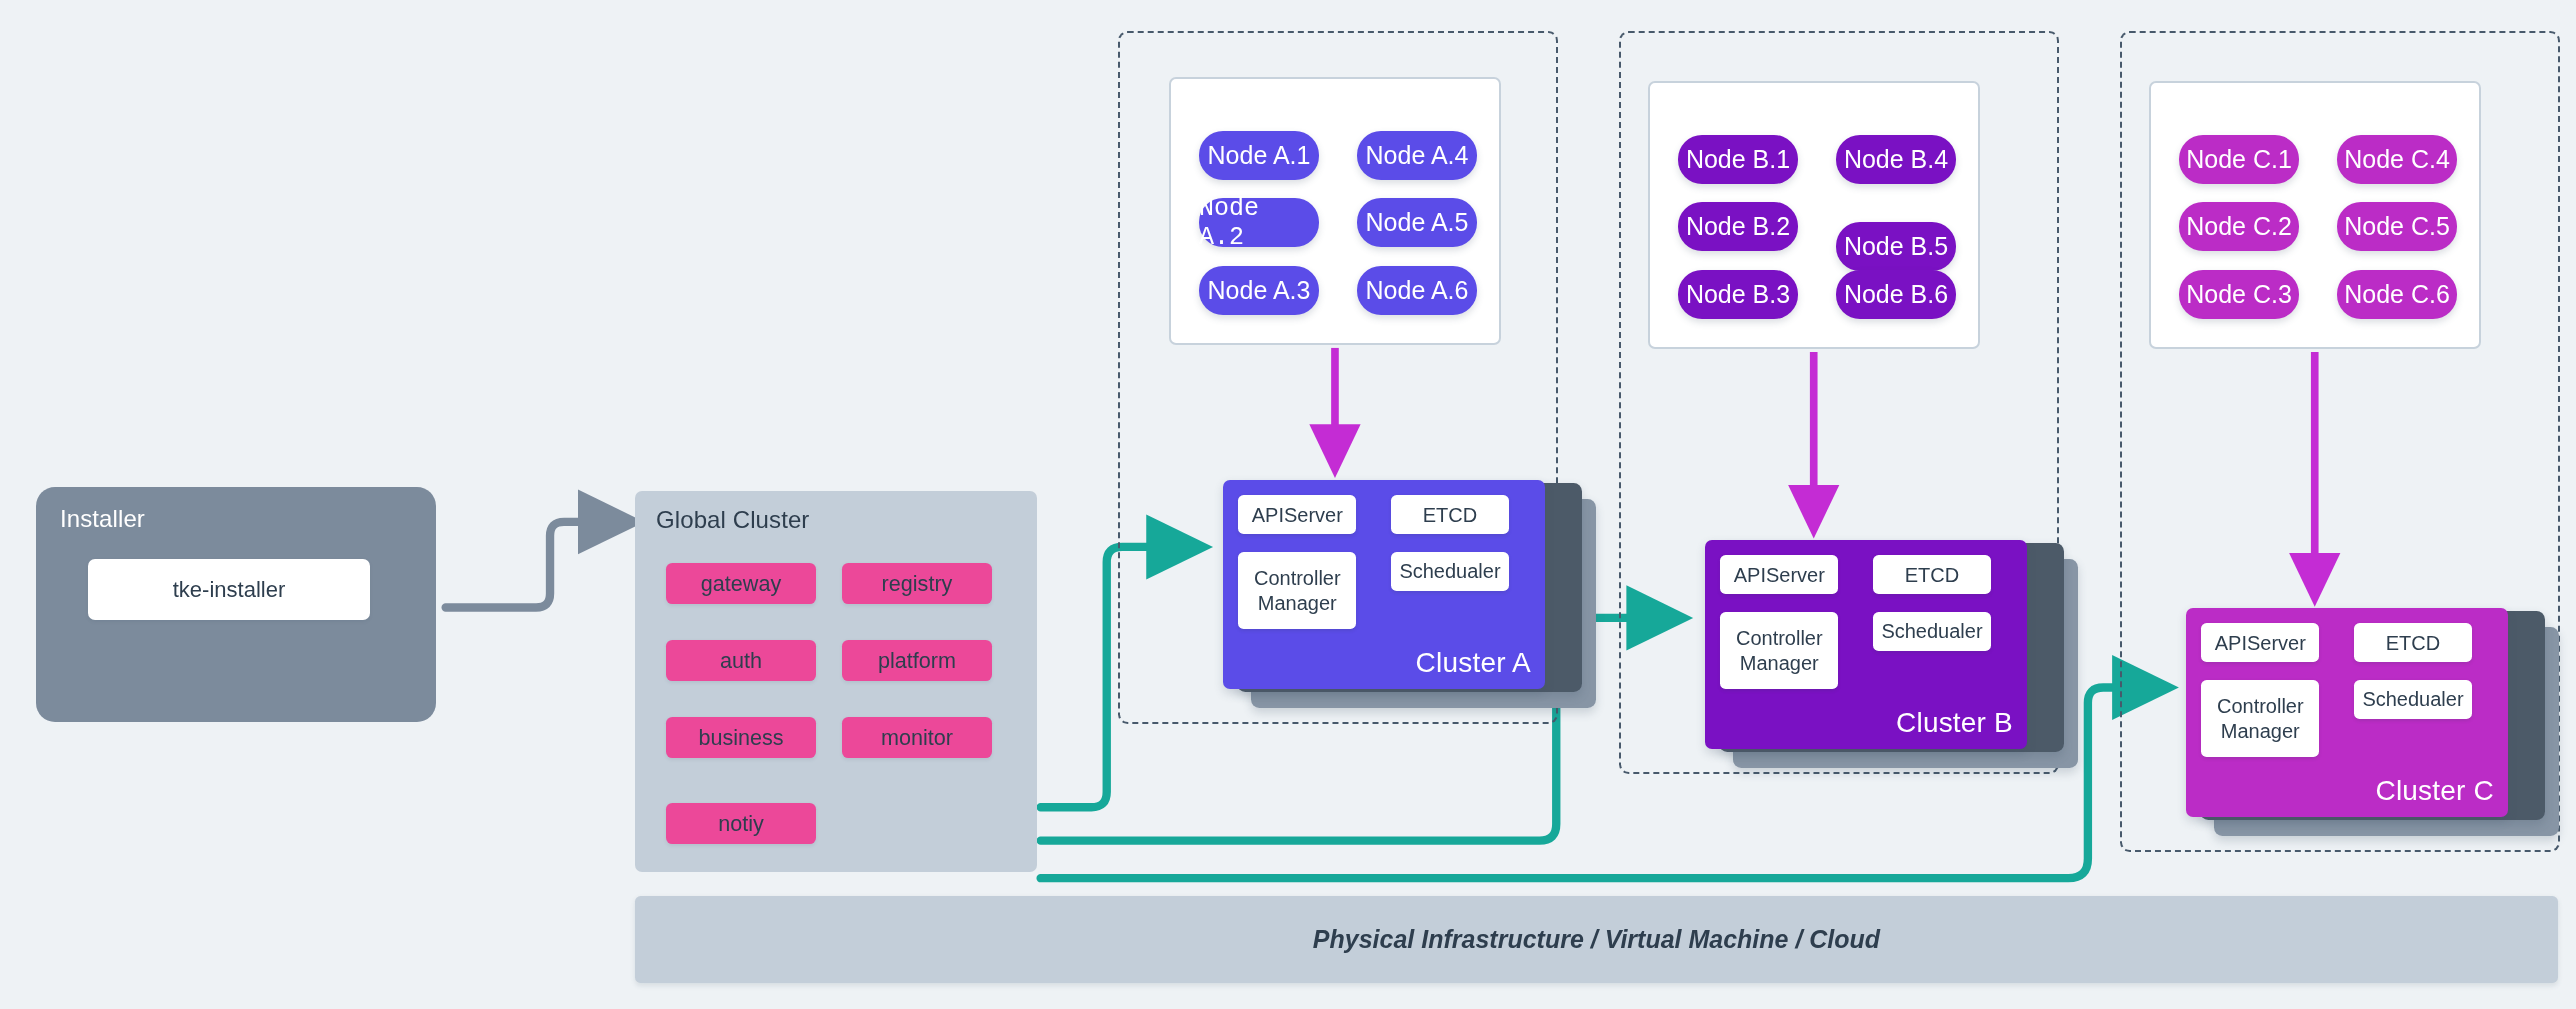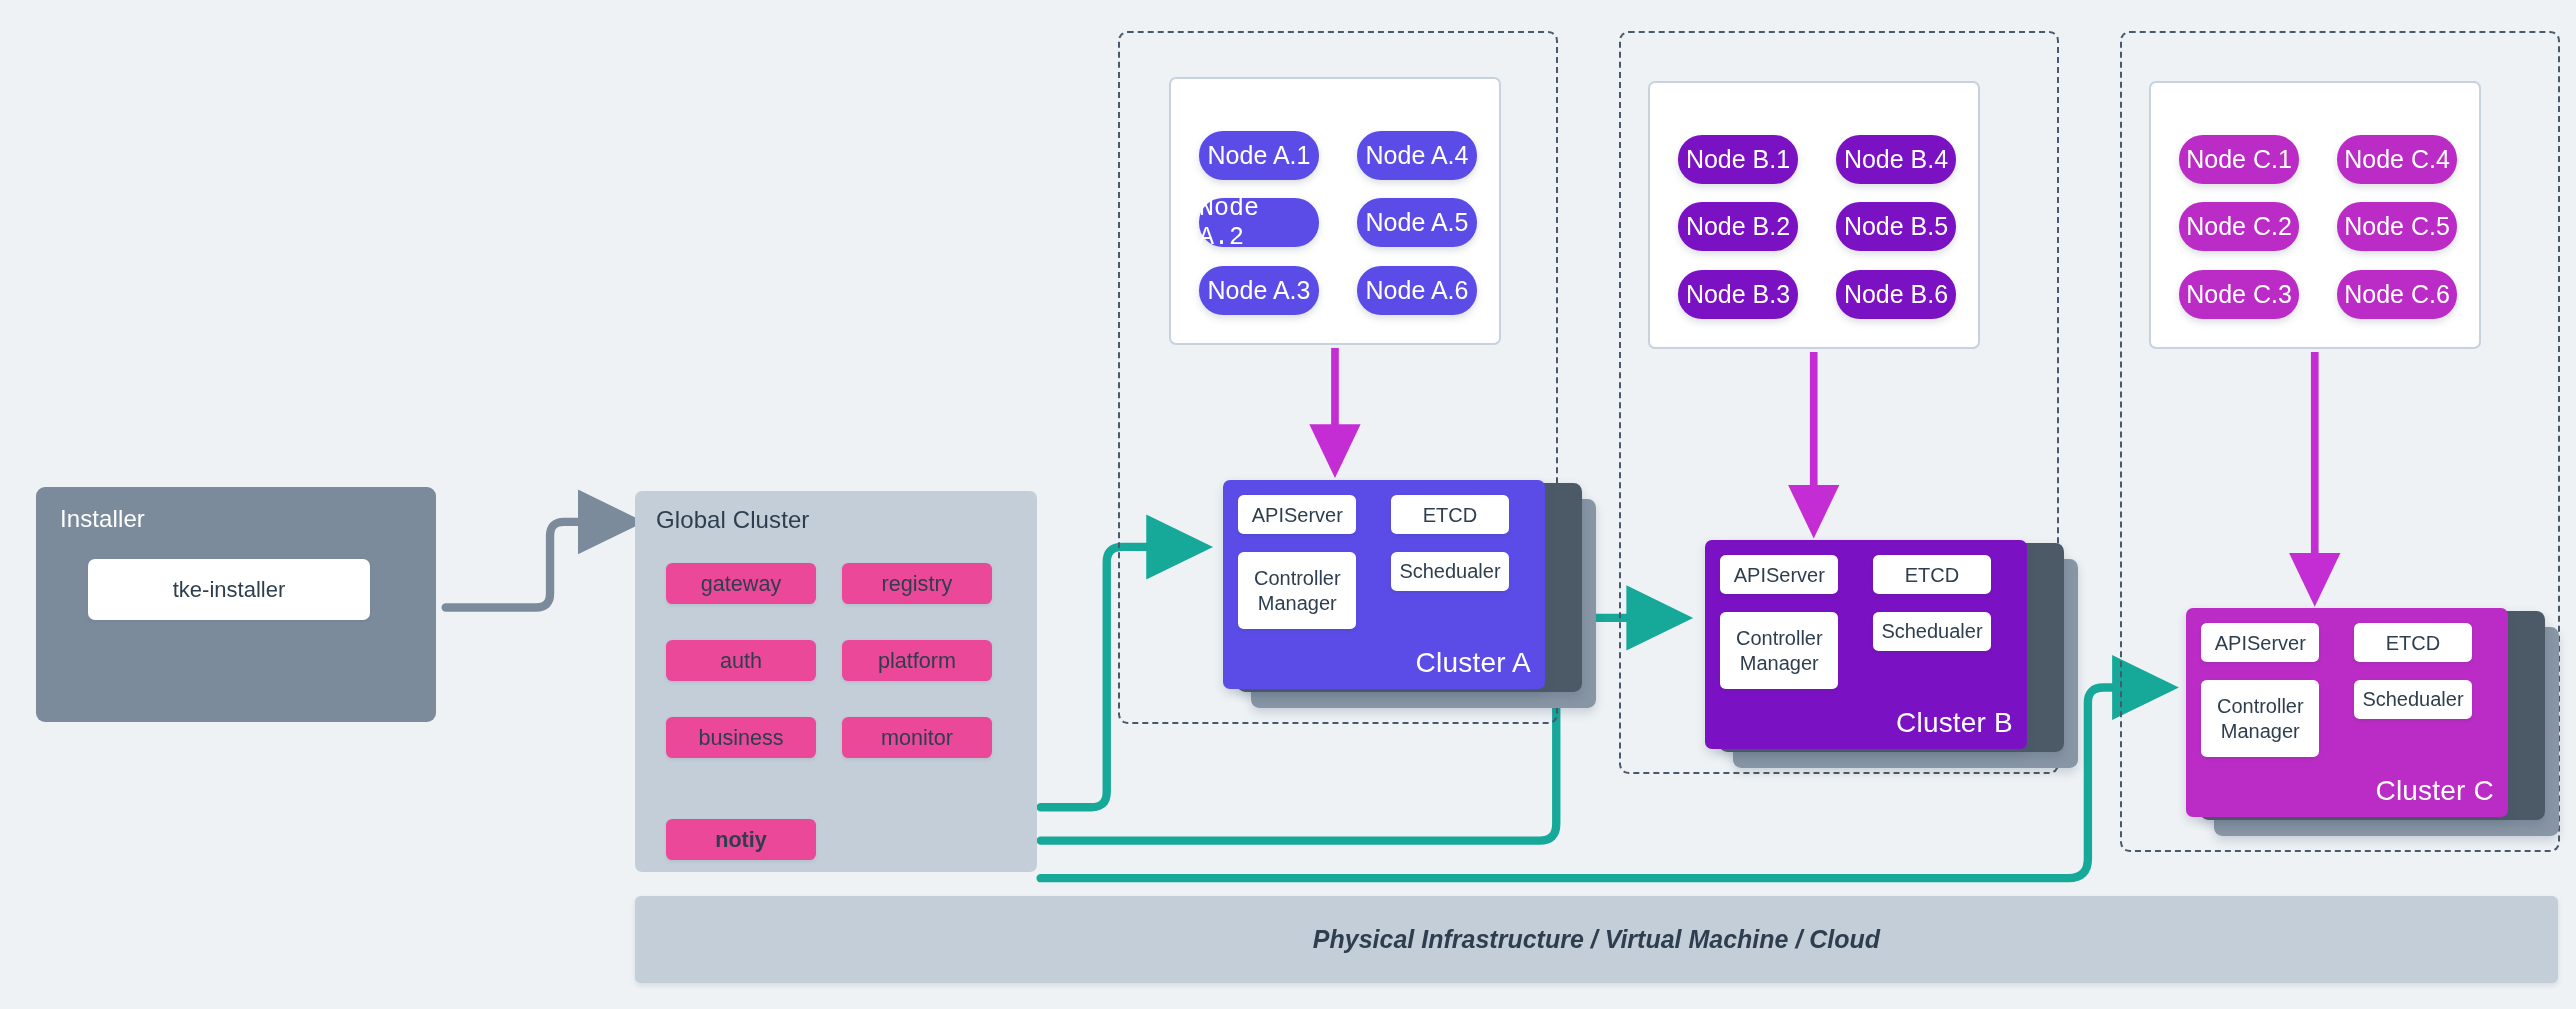--- a/index.html
+++ b/index.html
@@ -8,21 +8,21 @@
     background:#eef2f5;
     font-family:"Liberation Sans","DejaVu Sans",sans-serif;
     position:relative;overflow:hidden;
   }
   #canvas{position:absolute;left:0;top:0;width:2576px;height:1009px;}
   .abs{position:absolute;box-sizing:border-box;}
 
   
   .installer{
     left:36px;top:487px;width:400px;height:235px;
-    background:#7c8b9c;border-radius:9px;
+    background:#7c8b9c;border-radius:19px;
   }
   .panel-title{
     position:absolute;left:24px;top:18px;
     font-size:24px;color:#ffffff;letter-spacing:0.1px;
   }
   .installer .wbox{
     position:absolute;left:52px;width:282px;height:61px;
     background:#ffffff;border-radius:7px;
     display:flex;align-items:center;justify-content:center;
     font-size:22px;color:#2e3e4e;
@@ -43,21 +43,21 @@
     display:flex;align-items:center;justify-content:center;
     font-size:21.6px;color:#2e3e4e;
     box-shadow:0 1.4px 3.5px rgba(60,80,100,.10);
   }
   .gc-0{left:31px;top:72px;}
   .gc-1{left:207px;top:72px;}
   .gc-2{left:31px;top:149px;}
   .gc-3{left:207px;top:149px;}
   .gc-4{left:31px;top:226px;}
   .gc-5{left:207px;top:226px;}
-  .gc-6{left:31px;top:328px;font-weight:bold;}
+  .gc-6{left:31px;top:312px;}
 
   
   .zone{
     border:2.8px dashed #47596b;border-radius:9.7px;background:transparent;
   }
   .zone-a{left:1118px;top:31px;width:440px;height:693px;}
   .zone-b{left:1619px;top:31px;width:440px;height:743px;}
   .zone-c{left:2120px;top:31px;width:440px;height:821px;}
 
   
@@ -188,21 +188,21 @@
     <div class="node n-c1 n-r0" style="background-color: rgb(91, 76, 232);">Node A.4</div>
     <div class="node n-c1 n-r1" style="background-color: rgb(91, 76, 232);">Node A.5</div>
     <div class="node n-c1 n-r2" style="background-color: rgb(91, 76, 232);">Node A.6</div>
   </div>
 
   <div class="abs nodecard nc-b">
     <div class="node n-c0 n-r0" style="background-color: rgb(122, 17, 195);">Node B.1</div>
     <div class="node n-c0 n-r1" style="background-color: rgb(122, 17, 195);">Node B.2</div>
     <div class="node n-c0 n-r2" style="background-color: rgb(122, 17, 195);">Node B.3</div>
     <div class="node n-c1 n-r0" style="background-color: rgb(122, 17, 195);">Node B.4</div>
-    <div class="node n-c1 n-r1" style="background-color: rgb(122, 17, 195);">Node B.5</div>
+    <div class="node n-c1 n-r1" style="background-color: rgb(122, 17, 195); margin-top: 20px;">Node B.5</div>
     <div class="node n-c1 n-r2" style="background-color: rgb(122, 17, 195);">Node B.6</div>
   </div>
 
   <div class="abs nodecard nc-c">
     <div class="node n-c0 n-r0" style="background-color: rgb(187, 44, 198);">Node C.1</div>
     <div class="node n-c0 n-r1" style="background-color: rgb(187, 44, 198);">Node C.2</div>
     <div class="node n-c0 n-r2" style="background-color: rgb(187, 44, 198);">Node C.3</div>
     <div class="node n-c1 n-r0" style="background-color: rgb(187, 44, 198);">Node C.4</div>
     <div class="node n-c1 n-r1" style="background-color: rgb(187, 44, 198);">Node C.5</div>
     <div class="node n-c1 n-r2" style="background-color: rgb(187, 44, 198);">Node C.6</div>

